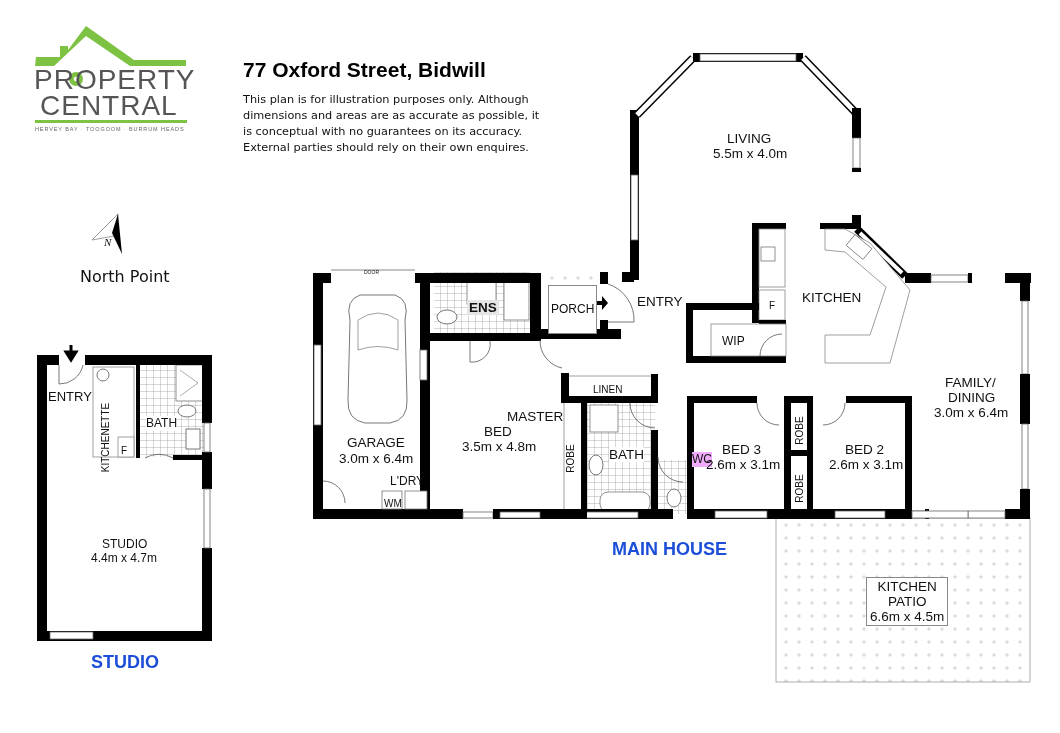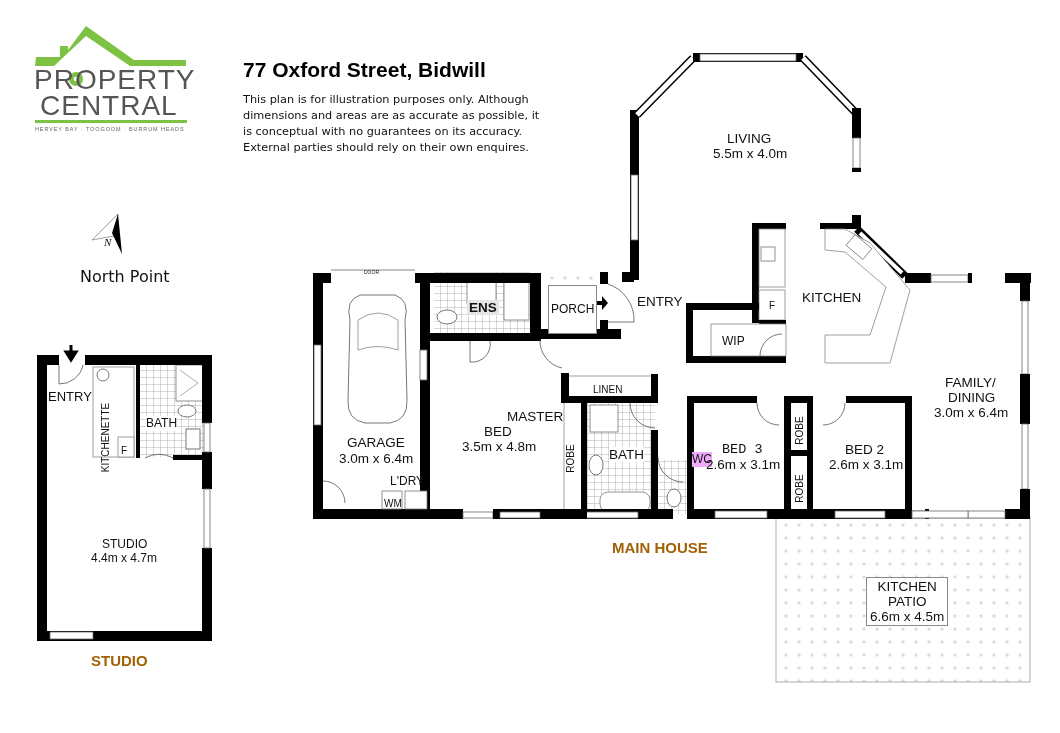--- a/index.html
+++ b/index.html
@@ -6,21 +6,21 @@
   body { width: 1060px; height: 733px; position: relative; overflow: hidden; font-family: "Liberation Sans", sans-serif; color: #111; }
   .abs { position: absolute; }
   svg.plan { position: absolute; left: 0; top: 0; }
   .logo-word { font-family: "Liberation Sans", sans-serif; color: #555; letter-spacing: 1px; line-height: 1; }
   .title { font-family: "Liberation Sans", sans-serif; font-weight: bold; font-size: 21px; color: #000; }
   .disclaimer { font-family: "DejaVu Sans", sans-serif; font-size: 11.3px; line-height: 16px; color: #111; width: 300px; }
   .room { font-family: "Liberation Sans", sans-serif; font-size: 13.5px; text-align: center; line-height: 15px; color: #111; white-space: nowrap; }
   .small { font-size: 12px; }
   .tiny { font-size: 10px; }
   .boxed { background: #fff; border: 1px solid #888; padding: 16px 2px; }
-  .section-label { font-family: "Liberation Sans", sans-serif; font-weight: bold; font-size: 15px; color: #a16207; }
+  .section-label { font-family: "Liberation Sans", sans-serif; font-weight: bold; font-size: 18px; color: #1d4ed8; }
   .vert { transform: rotate(-90deg); transform-origin: center center; }
 </style>
 </head>
 <body>
 
 <svg class="plan" width="1060" height="733" viewBox="0 0 1060 733">
   <defs>
     <pattern id="tile" width="7" height="7" patternUnits="userSpaceOnUse">
       <rect width="7" height="7" fill="#fff"></rect>
       <path d="M7 0V7M0 7H7" stroke="#9a9a9a" stroke-width="0.8"></path>
@@ -235,21 +235,21 @@
 <div class="abs room tiny" style="left:593px; top:382px;">LINEN</div>
 <div class="abs room" style="left:609px; top:447px; background:#fff;">BATH</div>
 <div class="abs room small" style="left:692px; top:452px; background:#f0abfc;">WC</div>
 
 <div class="abs room" style="left:727px; top:131px;">LIVING</div>
 <div class="abs room" style="left:713px; top:146px;">5.5m x 4.0m</div>
 <div class="abs room" style="left:802px; top:290px;">KITCHEN</div>
 <div class="abs room tiny" style="left:769px; top:298px;">F</div>
 <div class="abs room small" style="left:722px; top:334px;">WIP</div>
 
-<div class="abs room" style="left:722px; top:442px;font-family:Liberation Mono, monospace;">BED 3</div>
+<div class="abs room" style="left:722px; top:442px;">BED 3</div>
 <div class="abs room" style="left:706px; top:457px;">2.6m x 3.1m</div>
 <div class="abs room tiny vert" style="left:784px; top:423px; width:30px;">ROBE</div>
 <div class="abs room tiny vert" style="left:784px; top:481px; width:30px;">ROBE</div>
 <div class="abs room" style="left:845px; top:442px;">BED 2</div>
 <div class="abs room" style="left:829px; top:457px;">2.6m x 3.1m</div>
 
 <div class="abs room" style="left:945px; top:375px;">FAMILY/</div>
 <div class="abs room" style="left:948px; top:390px;">DINING</div>
 <div class="abs room" style="left:934px; top:405px;">3.0m x 6.4m</div>
 

